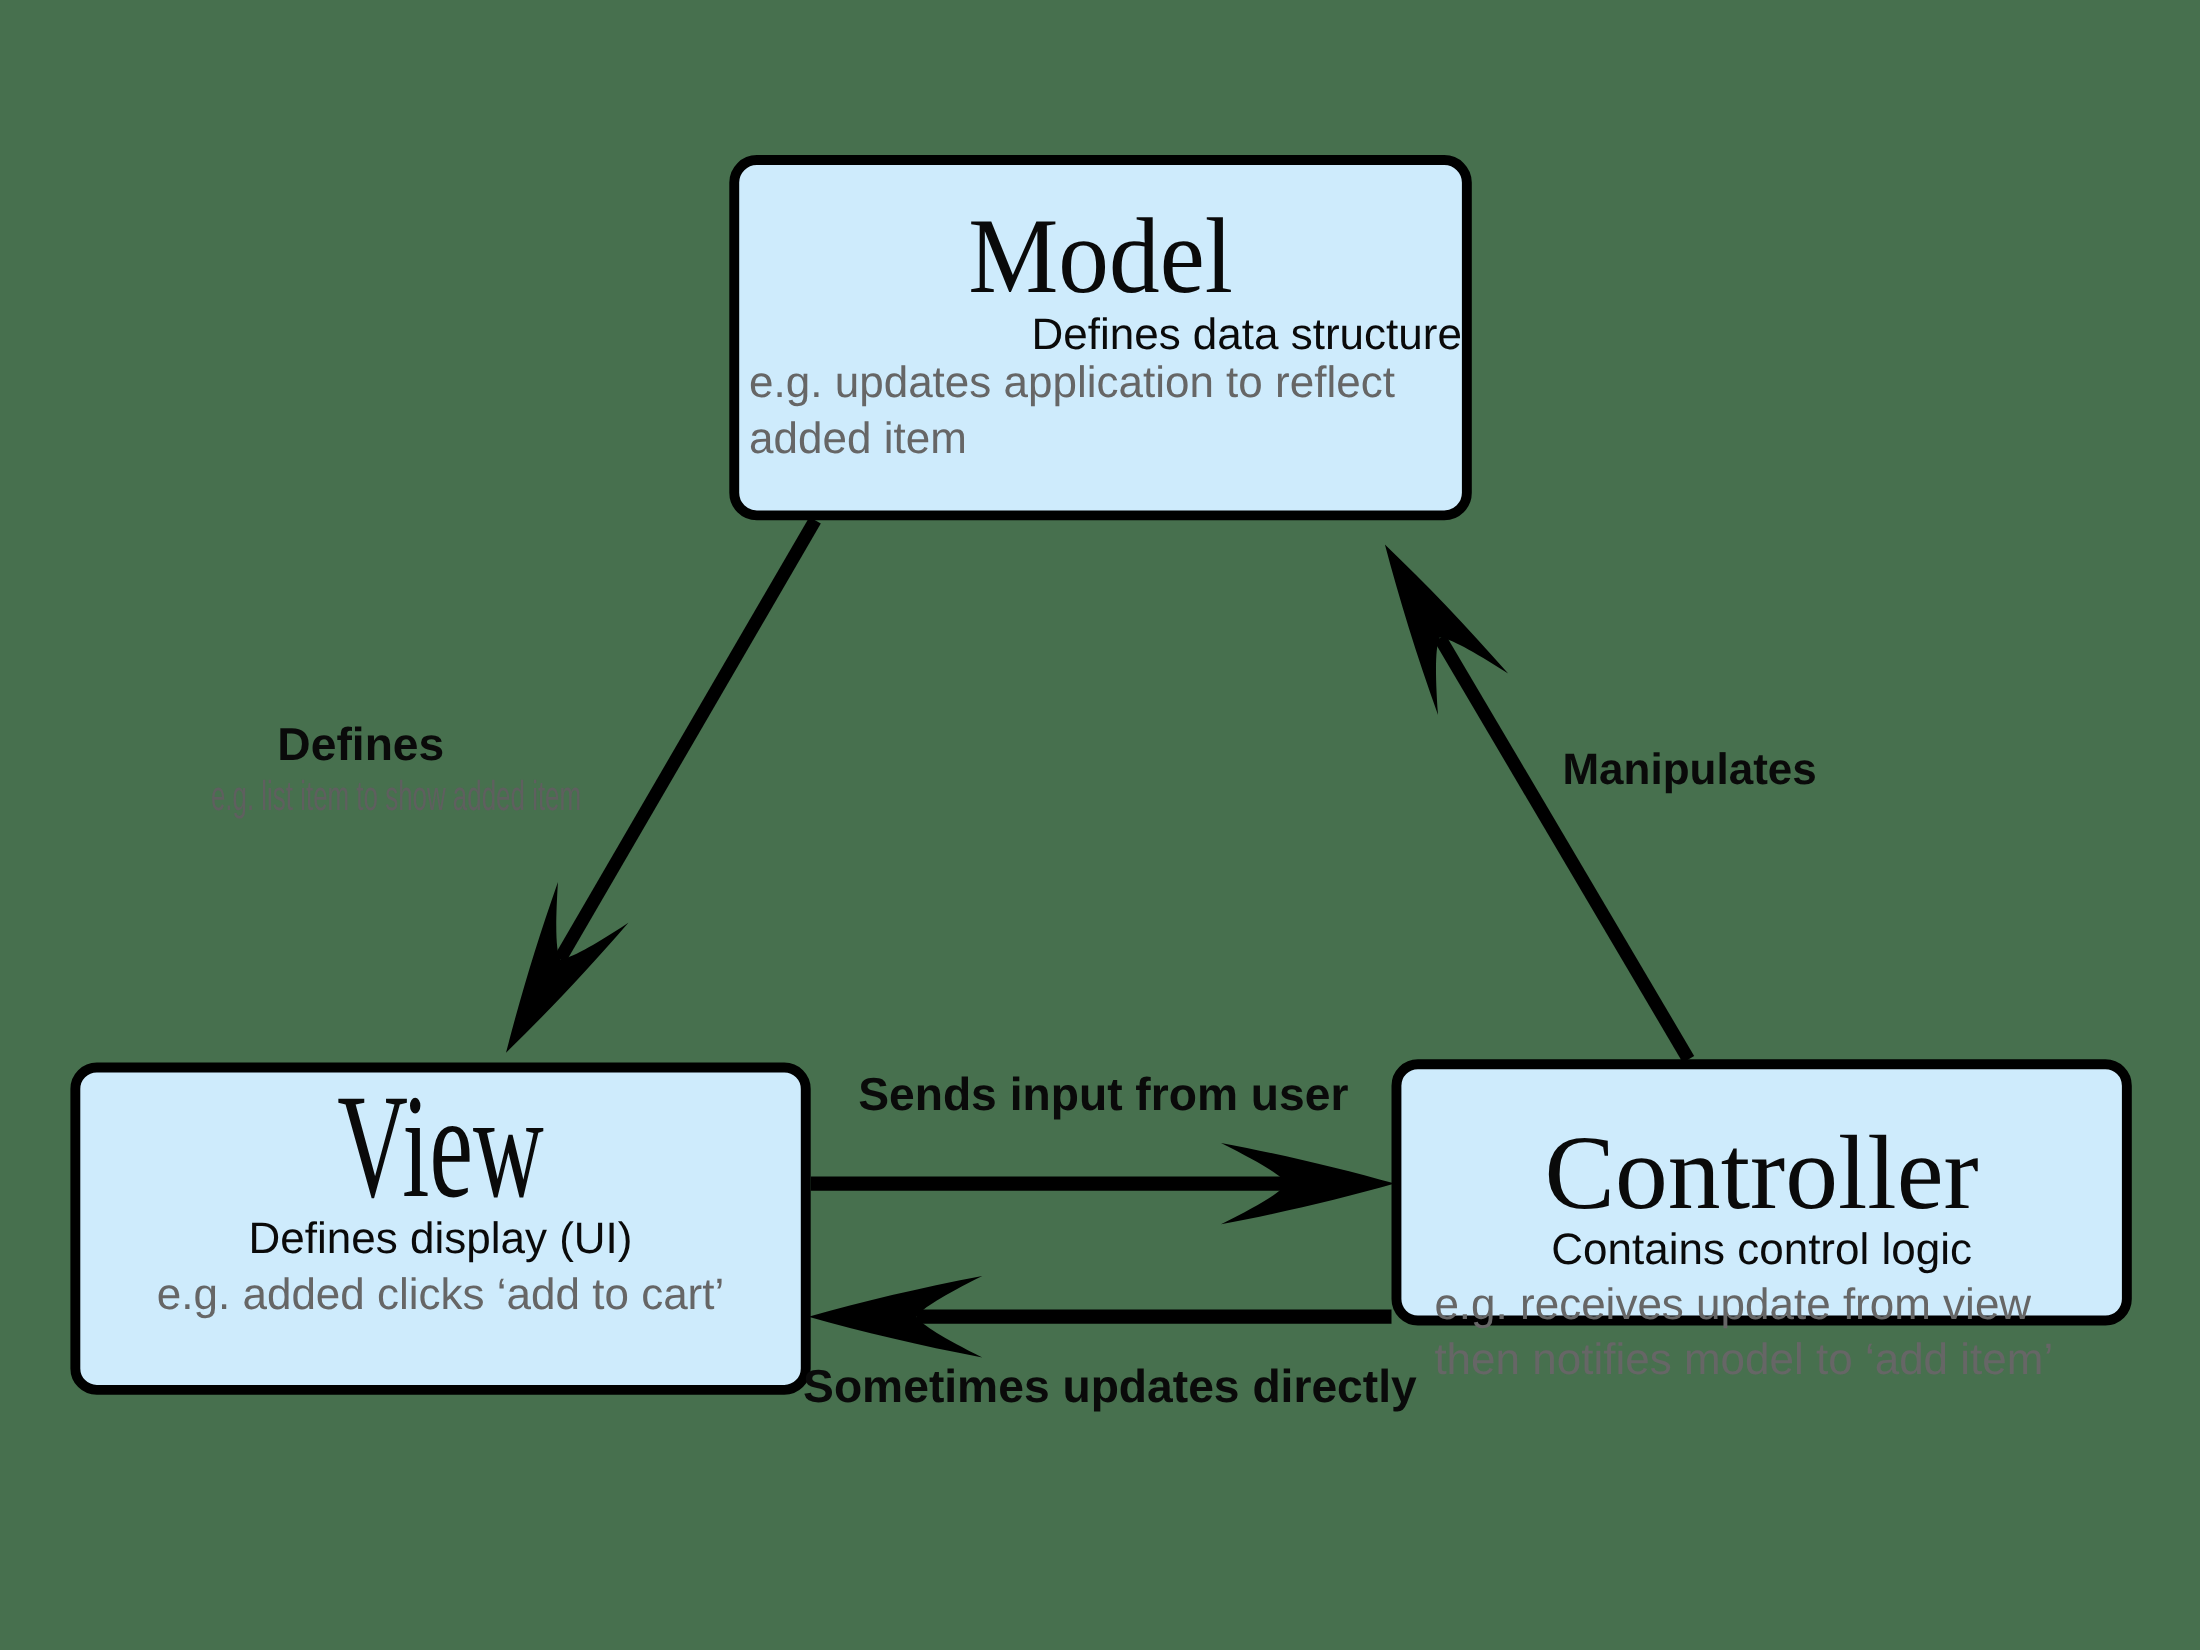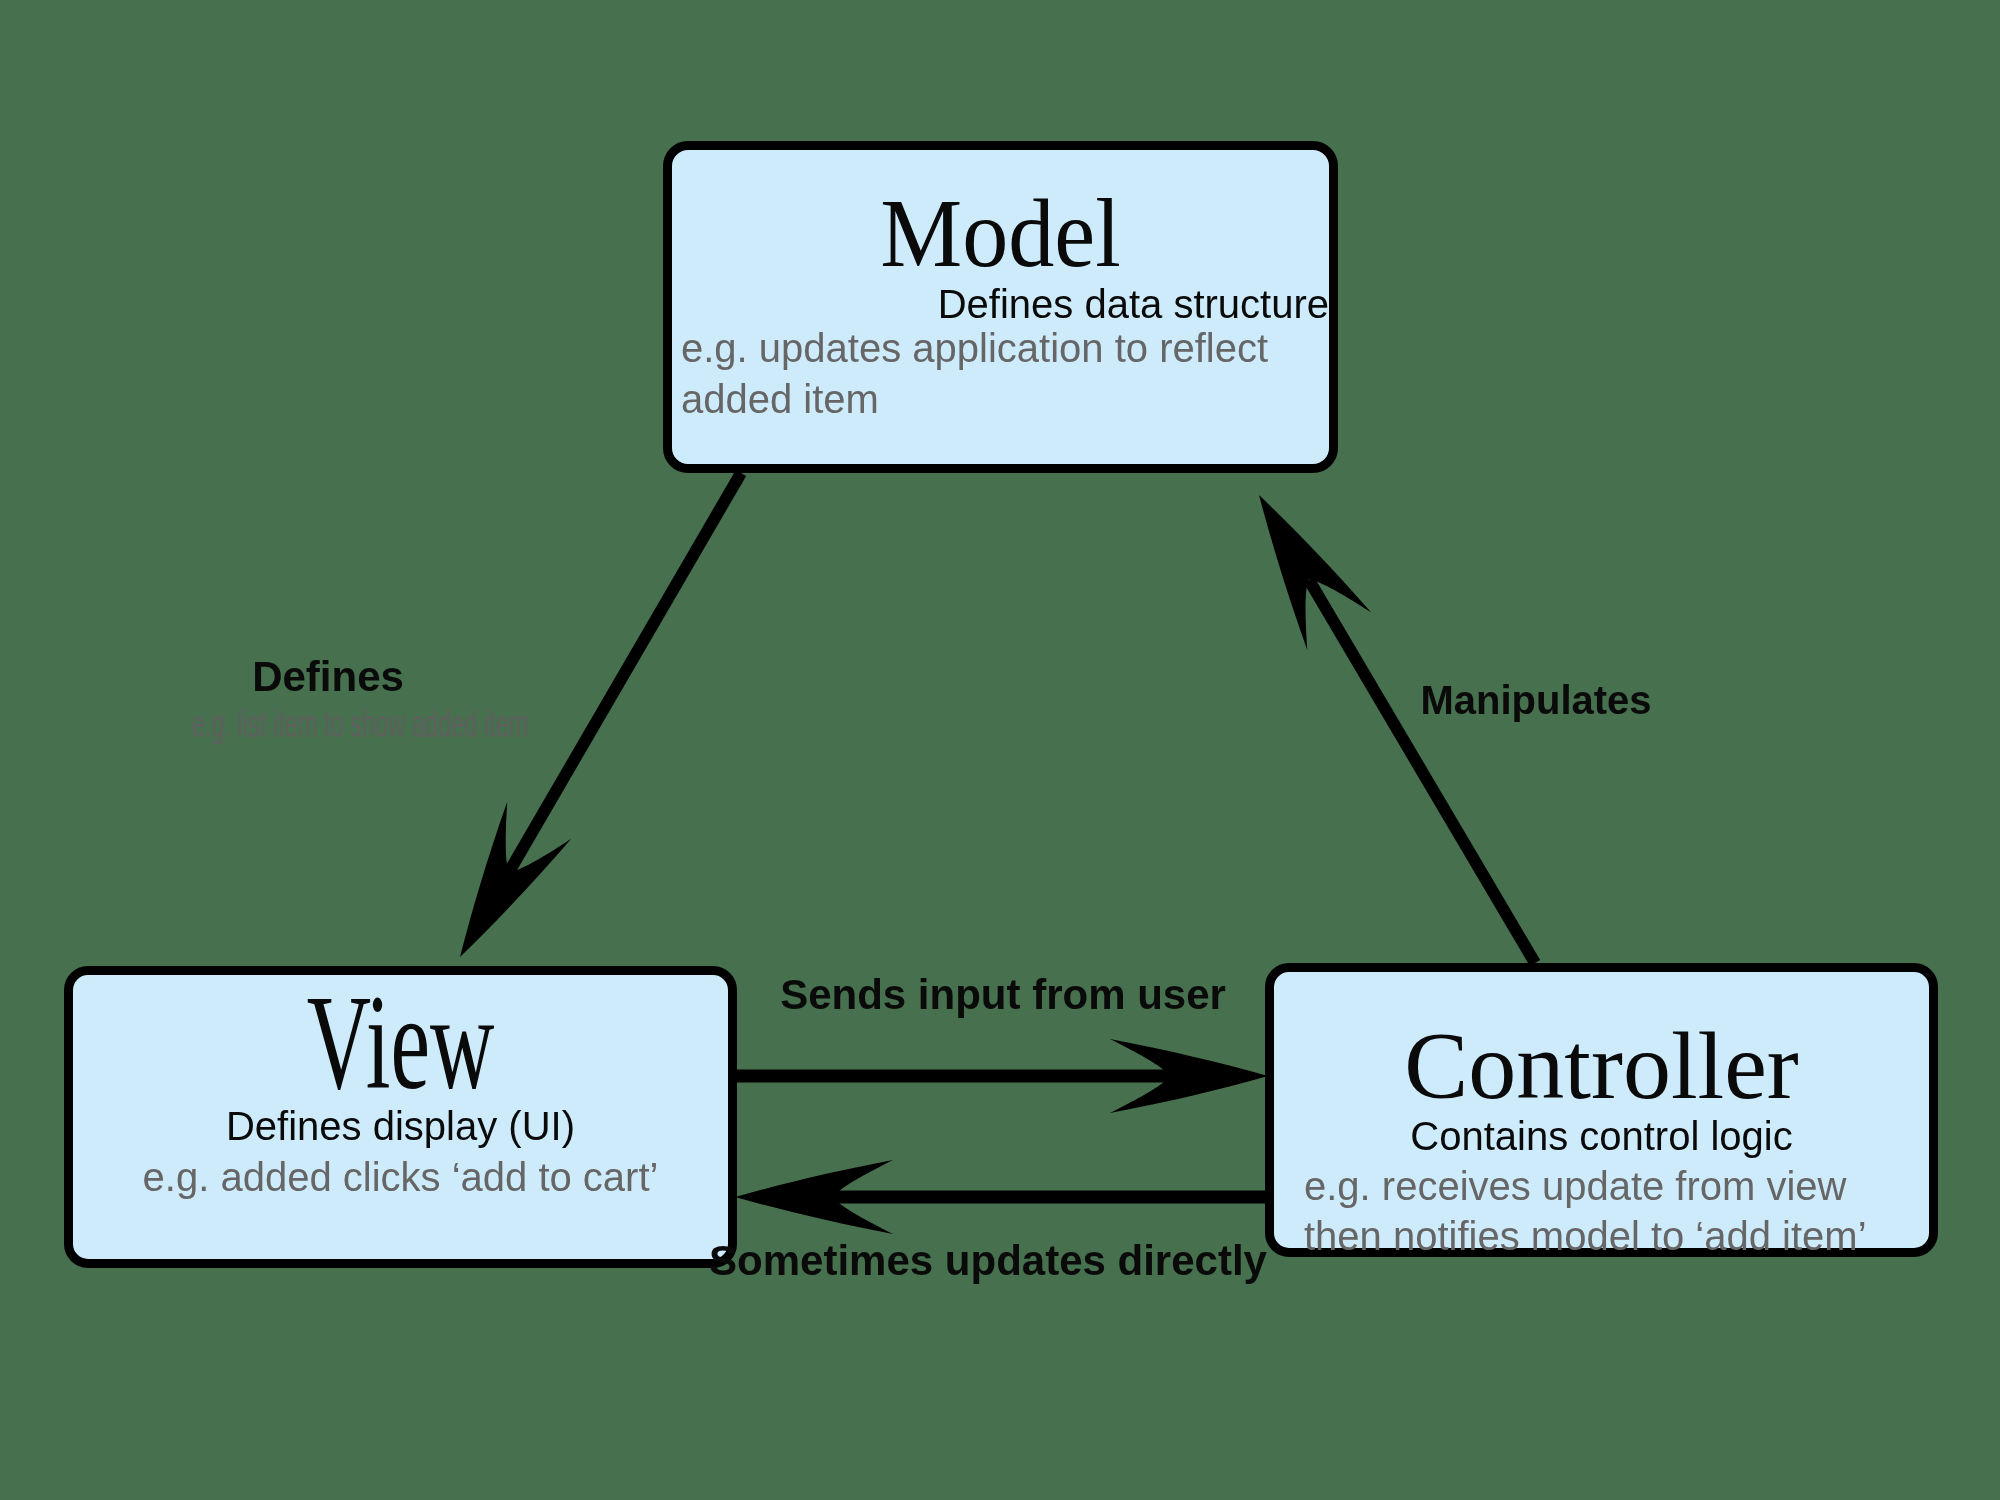--- a/index.html
+++ b/index.html
@@ -21,21 +21,21 @@
     position: absolute;
     background: #CEEBFC;
     border: 9px solid #000;
     border-radius: 24px;
     box-sizing: border-box;
     text-align: center;
     color: #0A0A0A;
   }
   .node-model      { left: 663px;  top: 141px; width: 675px; height: 332px; padding-top: 34px; border-radius: 25px; }
   .node-view       { left: 64px;   top: 966px; width: 673px; height: 302px; }
-  .node-controller { left: 1265px; top: 963px; width: 673px; height: 294px; padding-top: 46px; }
+  .node-controller { left: 1265px; top: 963px; width: 673px; height: 242px; padding-top: 46px; }
 
   .node-title {
     font-family: "Liberation Serif", serif;
     font-weight: 400;
     line-height: 1.0;
     white-space: nowrap;
   }
   .node-model .node-title      { font-size: 98px;  height: 98px;  transform: scaleX(0.94); }
   .node-view .node-title       { font-size: 135px; height: 135px; transform: scaleX(0.66); }
   .node-controller .node-title { font-size: 96px;  height: 96px;  transform: scaleX(1.0); }
@@ -65,21 +65,21 @@
     color: #0A0A0A;
     font-size: 42px;
     font-weight: 700;
     line-height: 1.2;
     white-space: nowrap;
     transform: translateX(-50%);
   }
   .edge-label-updates     { left: 328px;  top: 652px; }
   .edge-label-manipulates { left: 1536px; top: 676px; font-size: 40px; }
   .edge-label-sends       { left: 1003px; top: 970px; }
-  .edge-label-sometimes   { left: 988px; top: 1236px; }
+  .edge-label-sometimes   { left: 1009px; top: 1236px; }
   .edge-sublabel {
     position: absolute;
     left: 360px; top: 702px;
     color: #5F5F5F;
     font-size: 38px;
     font-weight: 400;
     line-height: 1.2;
     white-space: nowrap;
     transform: translateX(-50%) scaleX(0.62);
   }

